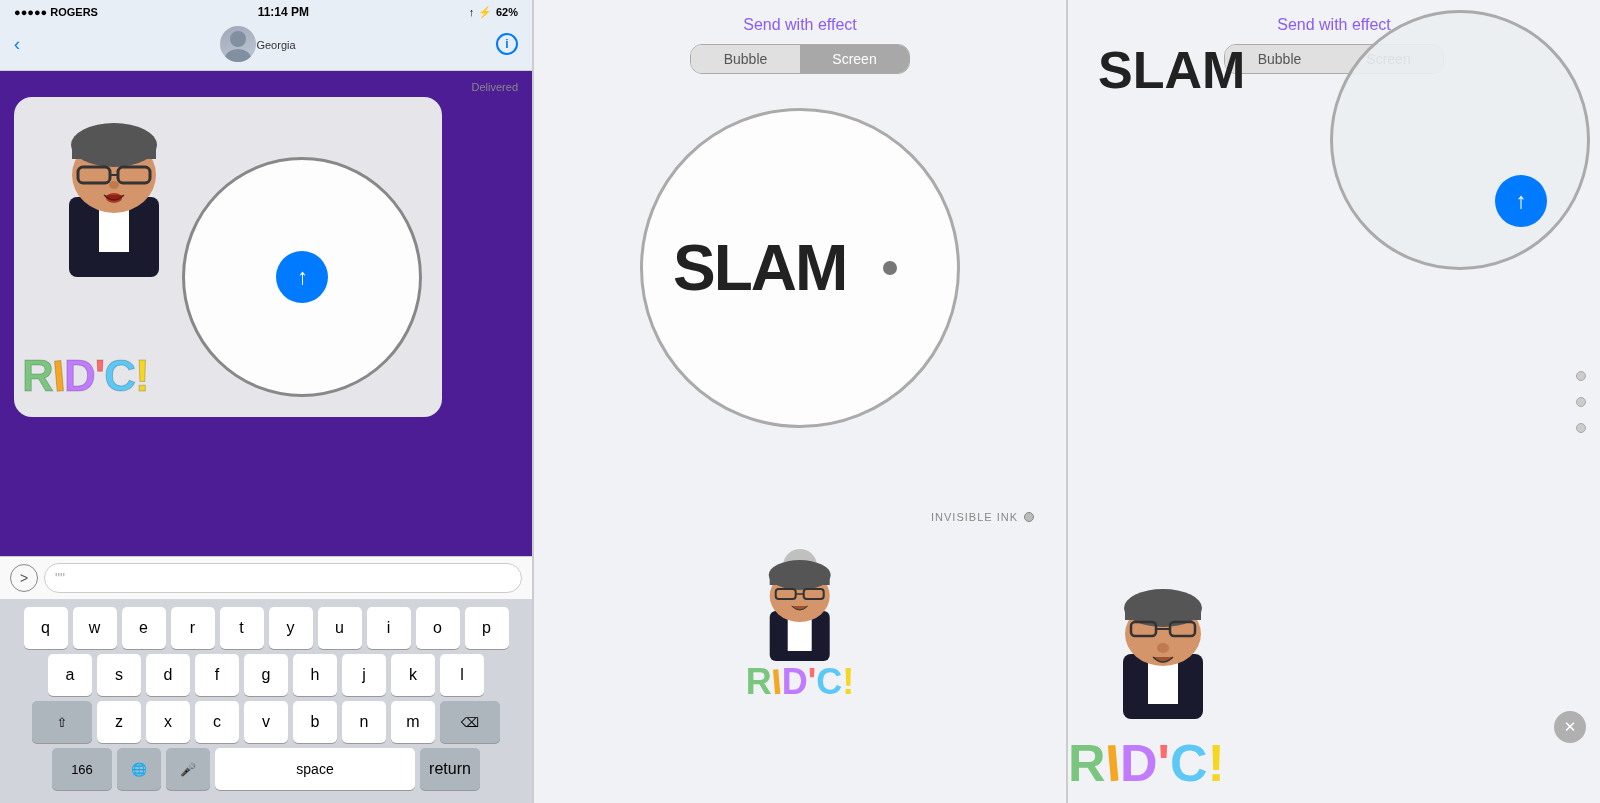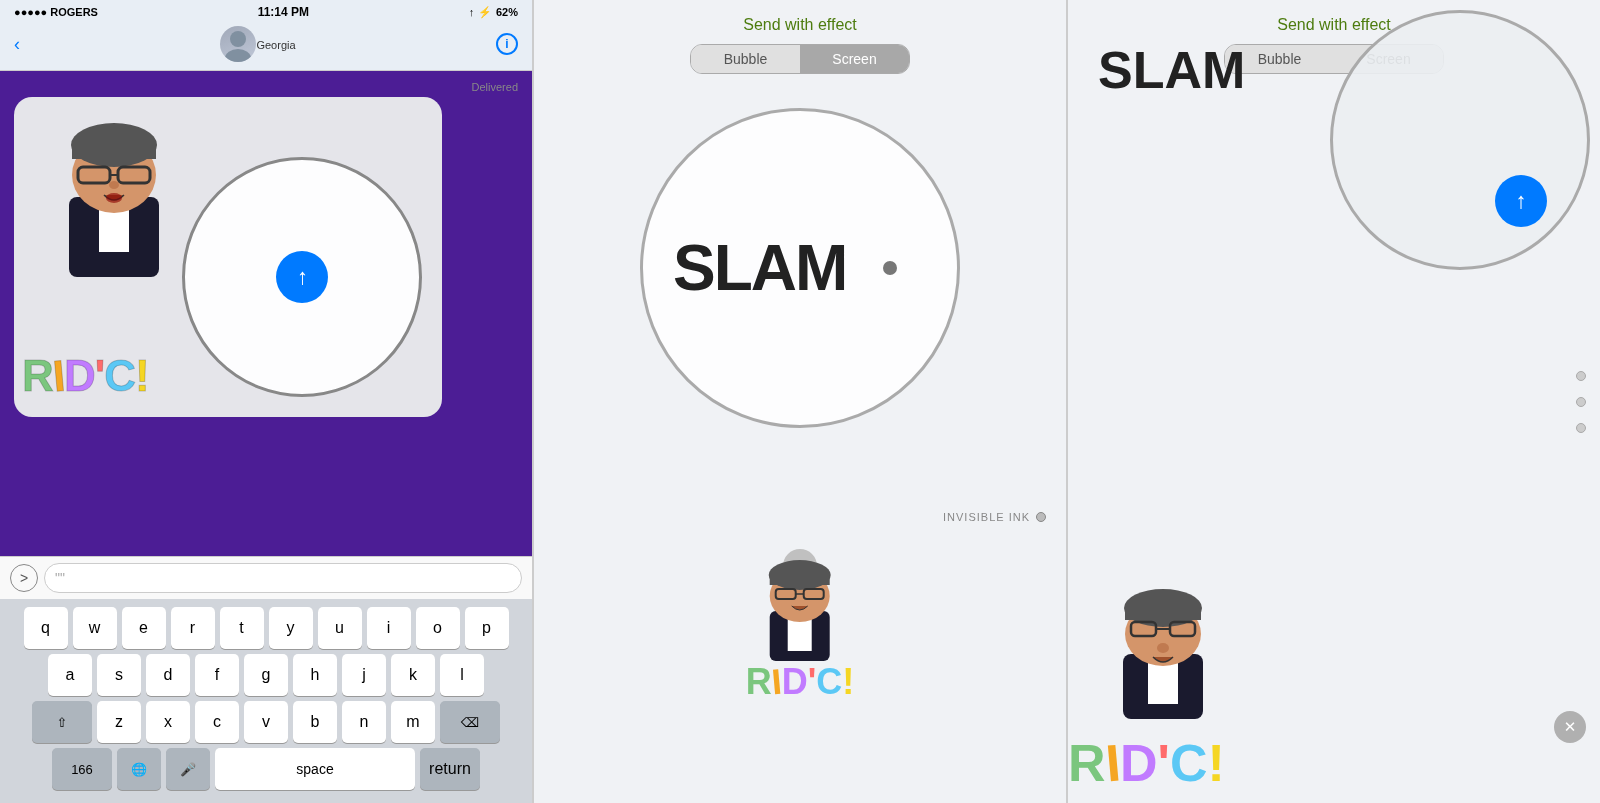--- a/index.html
+++ b/index.html
@@ -231,21 +231,21 @@
     .effect-panel {
       background: #f0f2f5;
       display: flex;
       flex-direction: column;
       align-items: stretch;
     }
 
     .effect-header {
       text-align: center;
       font-size: 16px;
-      color: #4d7c0f;
+      color: #8b5cf6;
       padding: 16px 0 10px;
       font-weight: 400;
     }
 
     .effect-tabs {
       display: flex;
       justify-content: center;
       margin: 0 auto 14px;
       border: 1px solid #aaa;
       border-radius: 12px;
@@ -646,21 +646,21 @@
     </div>
   </div>
 
   <div class="effect-content">
 
     <div class="slam-circle-large">
       <span class="slam-text-large">SLAM</span>
       <div class="slam-dot"></div>
     </div>
 
-    <div class="invisible-ink-row" style="bottom: 280px; right: 20px; justify-content: flex-end;">
+    <div class="invisible-ink-row" style="bottom: 280px; right: 32px; justify-content: flex-end;">
       <span class="invisible-ink-label">INVISIBLE INK</span>
       <div class="invisible-ink-dot"></div>
     </div>
 
     <div style="position:absolute;bottom:220px;left:50%;transform:translateX(-50%);">
       <div class="close-circle">✕</div>
     </div>
 
     <div class="panel2-message-preview">
 

